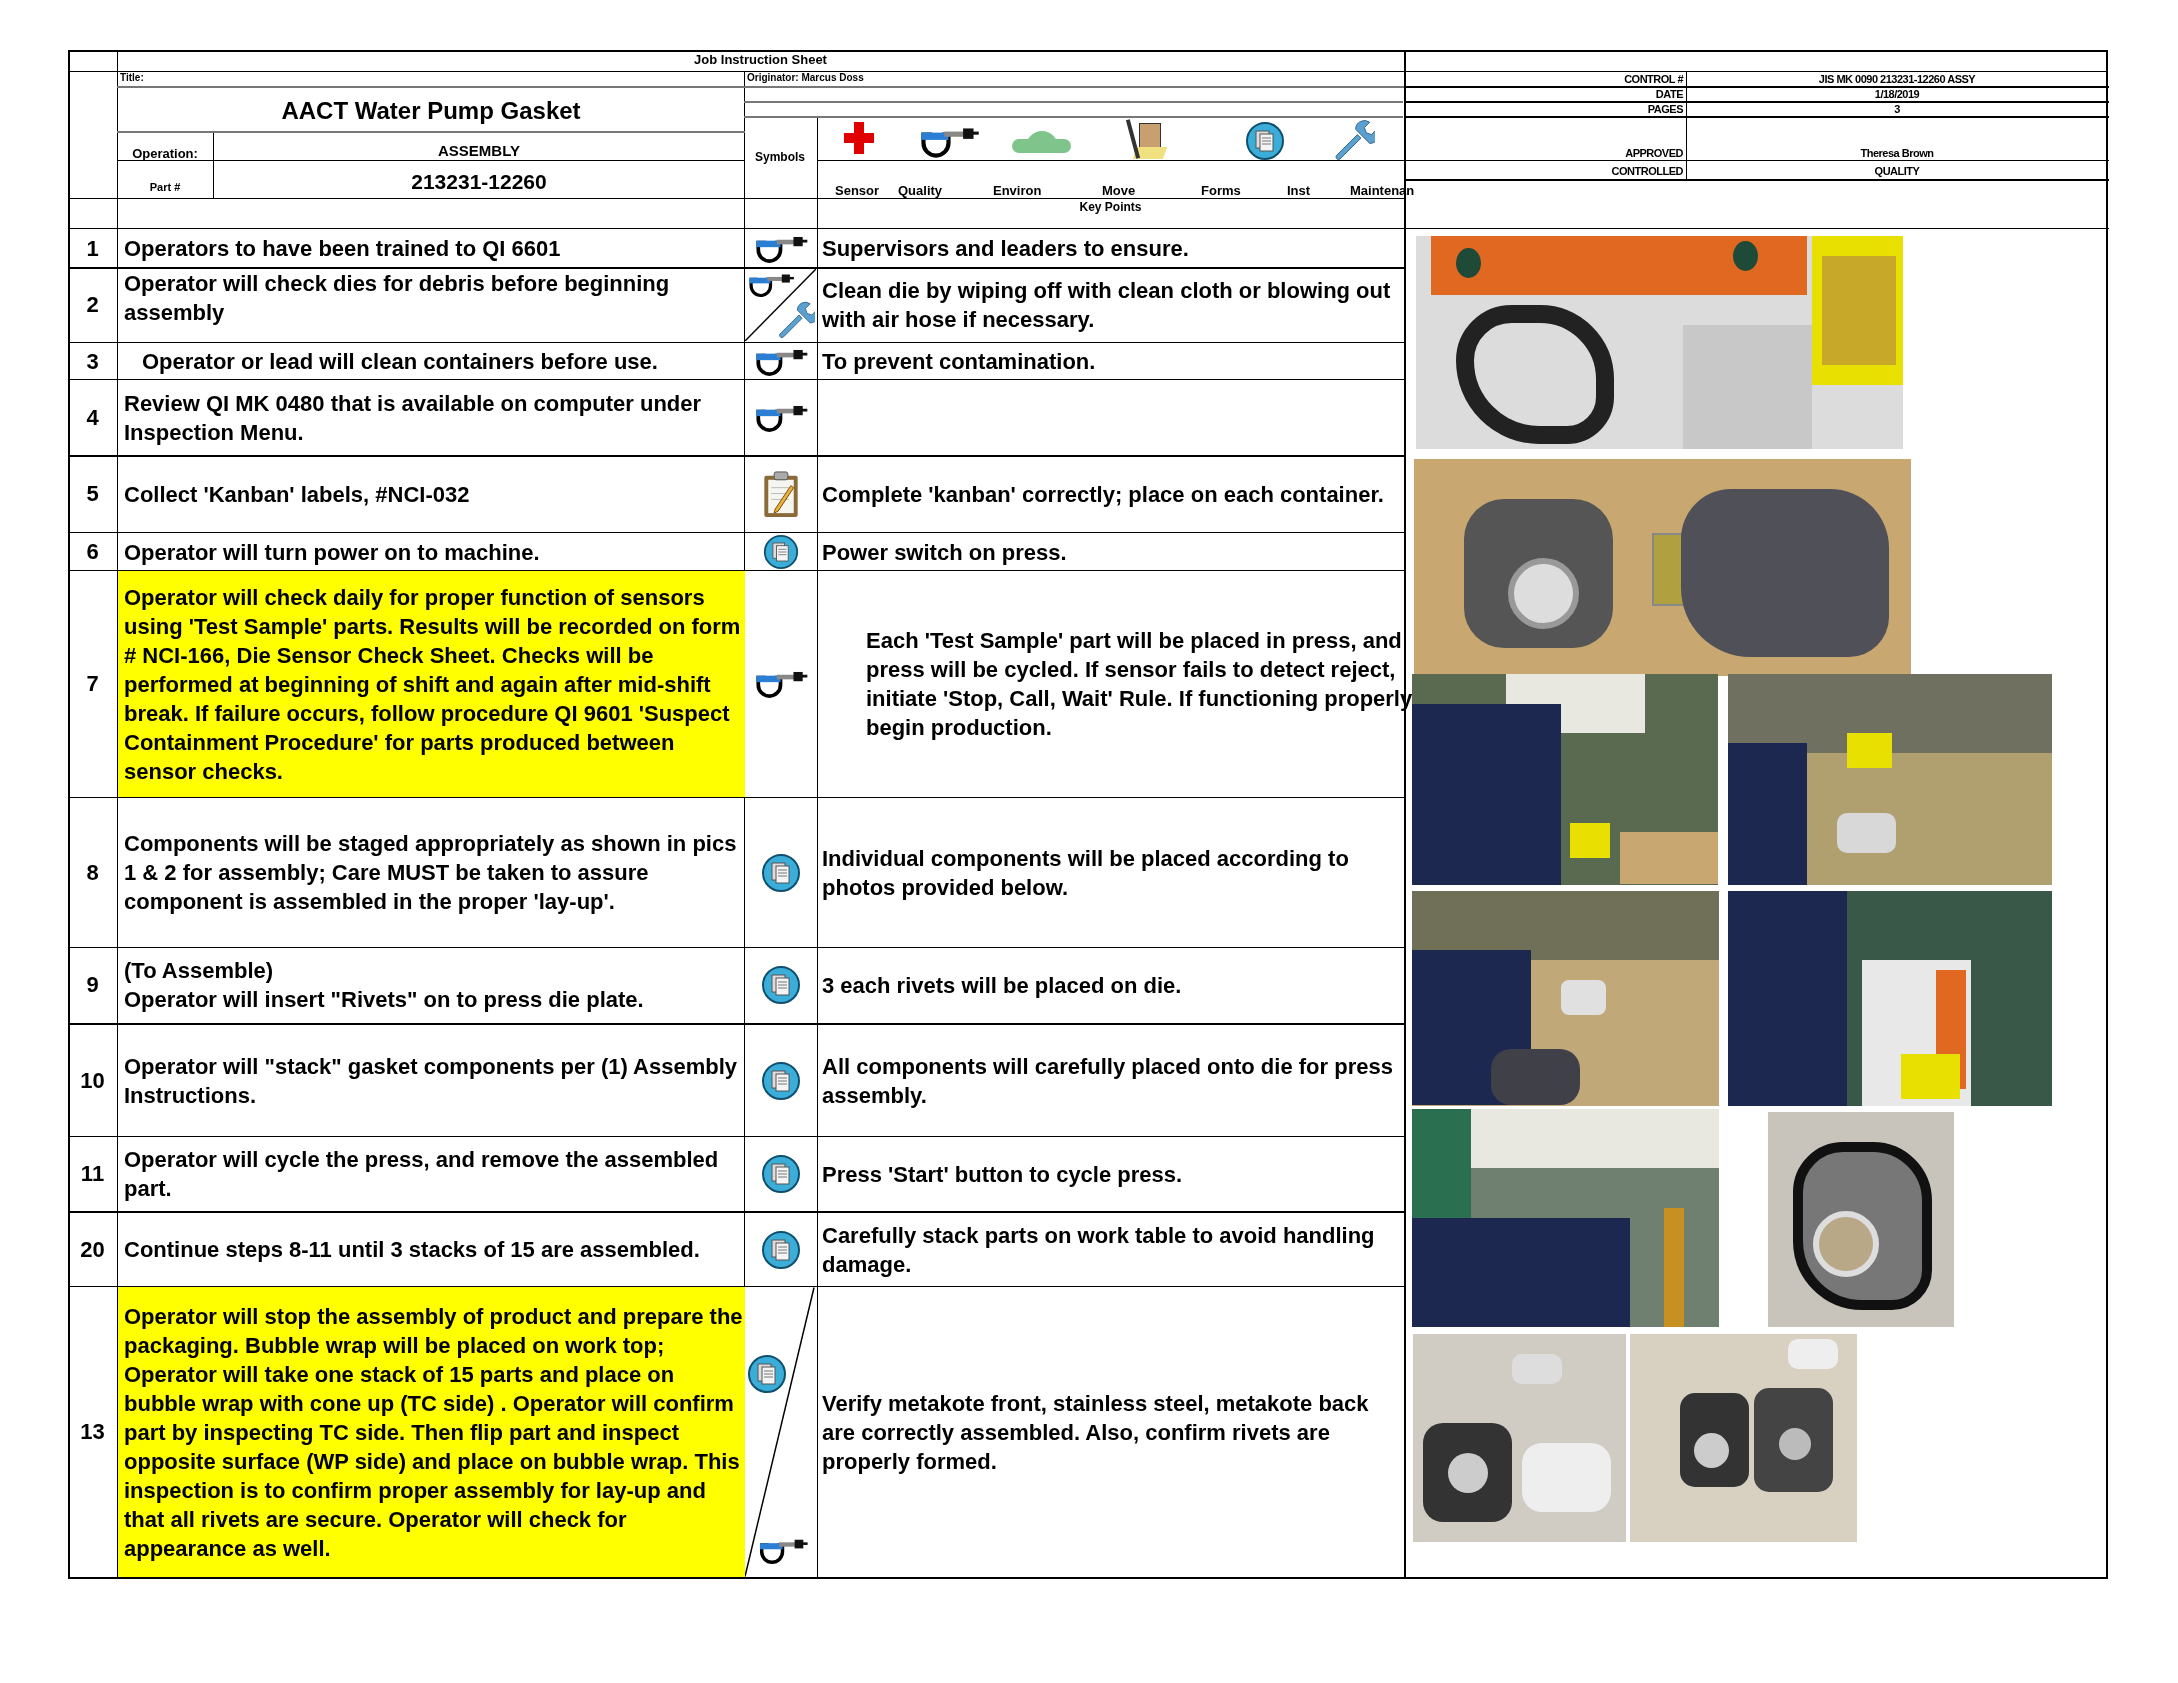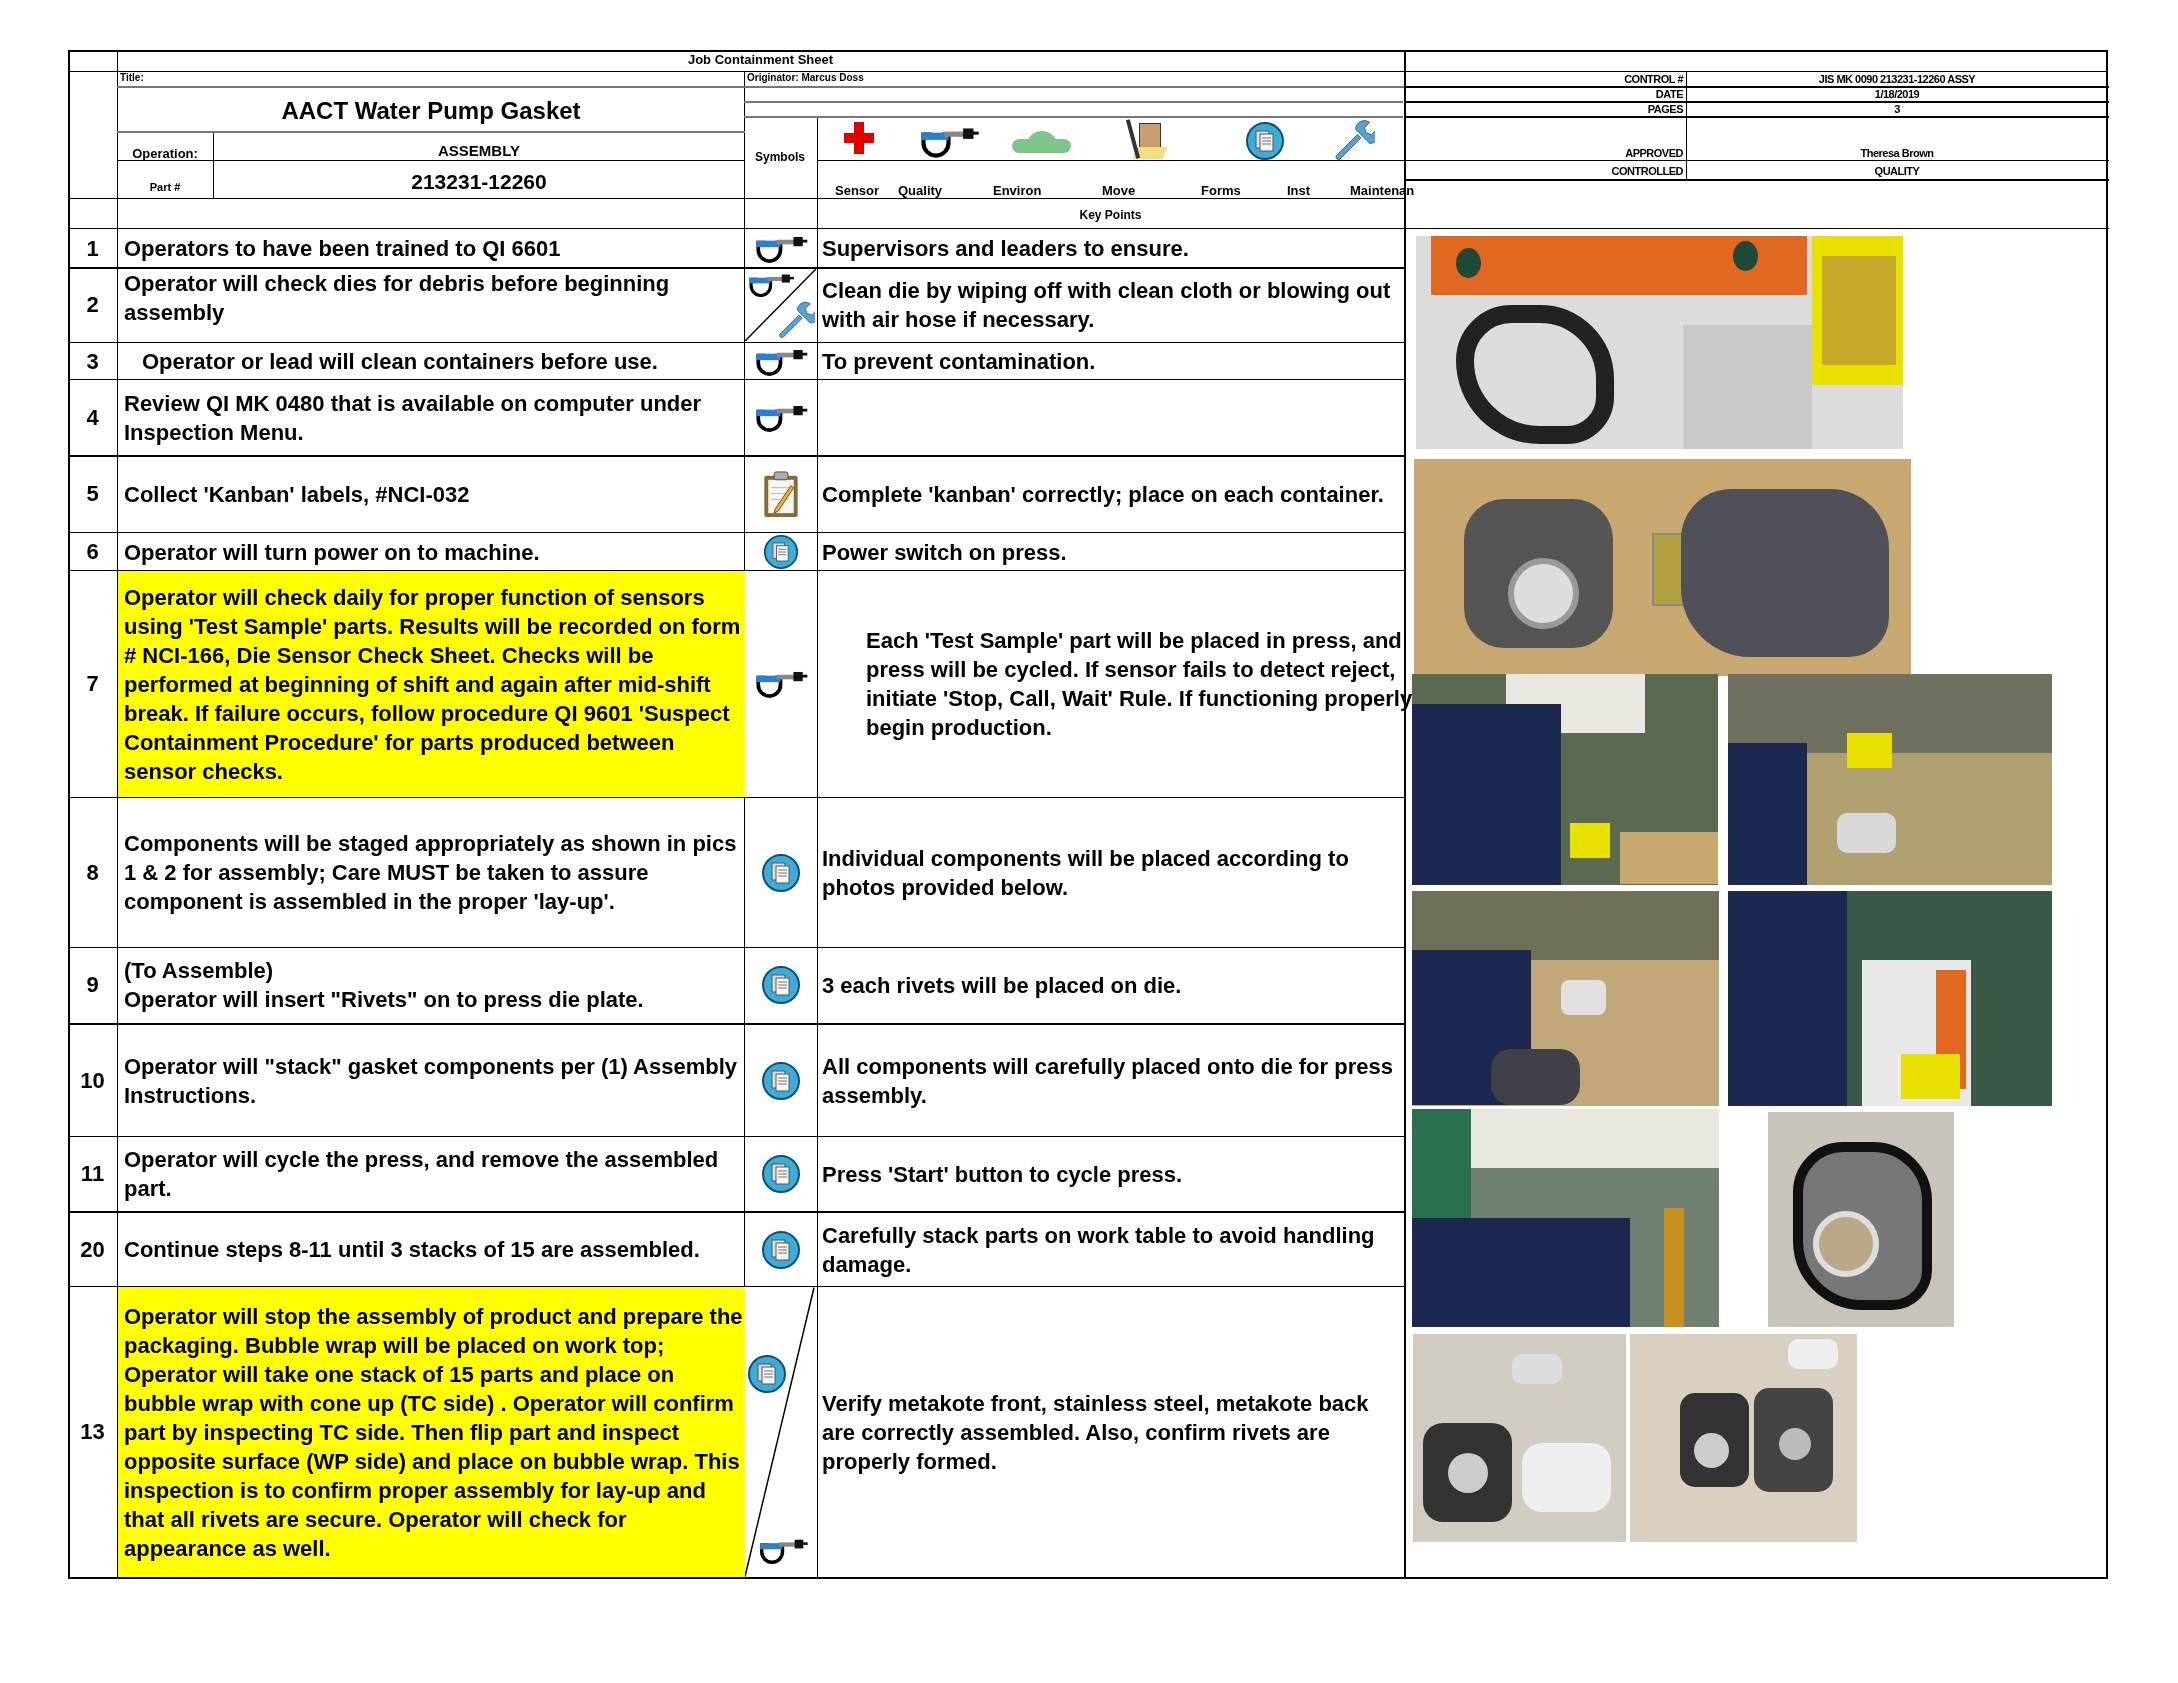--- a/index.html
+++ b/index.html
@@ -91,21 +91,21 @@
 <div class="hl" style="left:68px; top:455px; width:1336px;"></div>
 <div class="hl thin" style="left:68px; top:532px; width:1336px;"></div>
 <div class="hl thin" style="left:68px; top:570px; width:1336px;"></div>
 <div class="hl thin" style="left:68px; top:797px; width:1336px;"></div>
 <div class="hl thin" style="left:68px; top:947px; width:1336px;"></div>
 <div class="hl" style="left:68px; top:1023px; width:1336px;"></div>
 <div class="hl thin" style="left:68px; top:1136px; width:1336px;"></div>
 <div class="hl" style="left:68px; top:1211px; width:1336px;"></div>
 <div class="hl thin" style="left:68px; top:1286px; width:1336px;"></div>
 
-<div class="abs small" style="left:117px; top:52px; width:1287px; text-align:center; font-size:13px;">Job Containment Sheet</div>
+<div class="abs small" style="left:117px; top:52px; width:1287px; text-align:center; font-size:13px;">Job Instruction Sheet</div>
 <div class="abs small" style="left:120px; top:72px; font-size:10px;">Title:</div>
 <div class="abs" style="left:747px; top:72px; font-size:10px; font-weight:bold;">
   <span>Originator:</span>
   <span>Marcus Doss</span>
 </div>
 <div class="abs" style="left:117px; top:97px; width:628px; text-align:center; font-size:24px; font-weight:bold;">AACT Water Pump Gasket</div>
 <div class="abs small" style="left:117px; top:146px; width:96px; text-align:center; font-size:13px;">Operation:</div>
 <div class="abs" style="left:213px; top:142px; width:532px; text-align:center; font-size:15px; font-weight:bold;">ASSEMBLY</div>
 <div class="abs small" style="left:117px; top:181px; width:96px; text-align:center; font-size:11px;">Part #</div>
 <div class="abs" style="left:213px; top:170px; width:532px; text-align:center; font-size:21px; font-weight:bold;">213231-12260</div>
@@ -136,21 +136,21 @@
   </svg>
 
 <div class="legend-lbl" style="left:835px; top:183px;">Sensor</div>
 <div class="legend-lbl" style="left:898px; top:183px;">Quality</div>
 <div class="legend-lbl" style="left:993px; top:183px;">Environ</div>
 <div class="legend-lbl" style="left:1102px; top:183px;">Move</div>
 <div class="legend-lbl" style="left:1201px; top:183px;">Forms</div>
 <div class="legend-lbl" style="left:1287px; top:183px;">Inst</div>
 <div class="legend-lbl" style="left:1350px; top:183px;">Maintenan</div>
 
-<div class="abs small" style="left:817px; top:208px; width:587px; text-align:center; font-size:12px;">Key Points</div>
+<div class="abs small" style="left:817px; top:200px; width:587px; text-align:center; font-size:12px;">Key Points</div>
 
 <div class="abs hdr-right-label" style="left:1404px; top:73px; width:279px;">CONTROL #</div>
 <div class="abs hdr-right-val" style="left:1686px; top:73px; width:422px;">JIS MK 0090  213231-12260  ASSY</div>
 <div class="abs hdr-right-label" style="left:1404px; top:88px; width:279px;">DATE</div>
 <div class="abs hdr-right-val" style="left:1686px; top:88px; width:422px;">1/18/2019</div>
 <div class="abs hdr-right-label" style="left:1404px; top:103px; width:279px;">PAGES</div>
 <div class="abs hdr-right-val" style="left:1686px; top:103px; width:422px;">3</div>
 <div class="abs hdr-right-label" style="left:1404px; top:147px; width:279px;">APPROVED</div>
 <div class="abs hdr-right-val" style="left:1686px; top:147px; width:422px;">Theresa Brown</div>
 <div class="abs hdr-right-label" style="left:1404px; top:165px; width:279px;">CONTROLLED</div>

